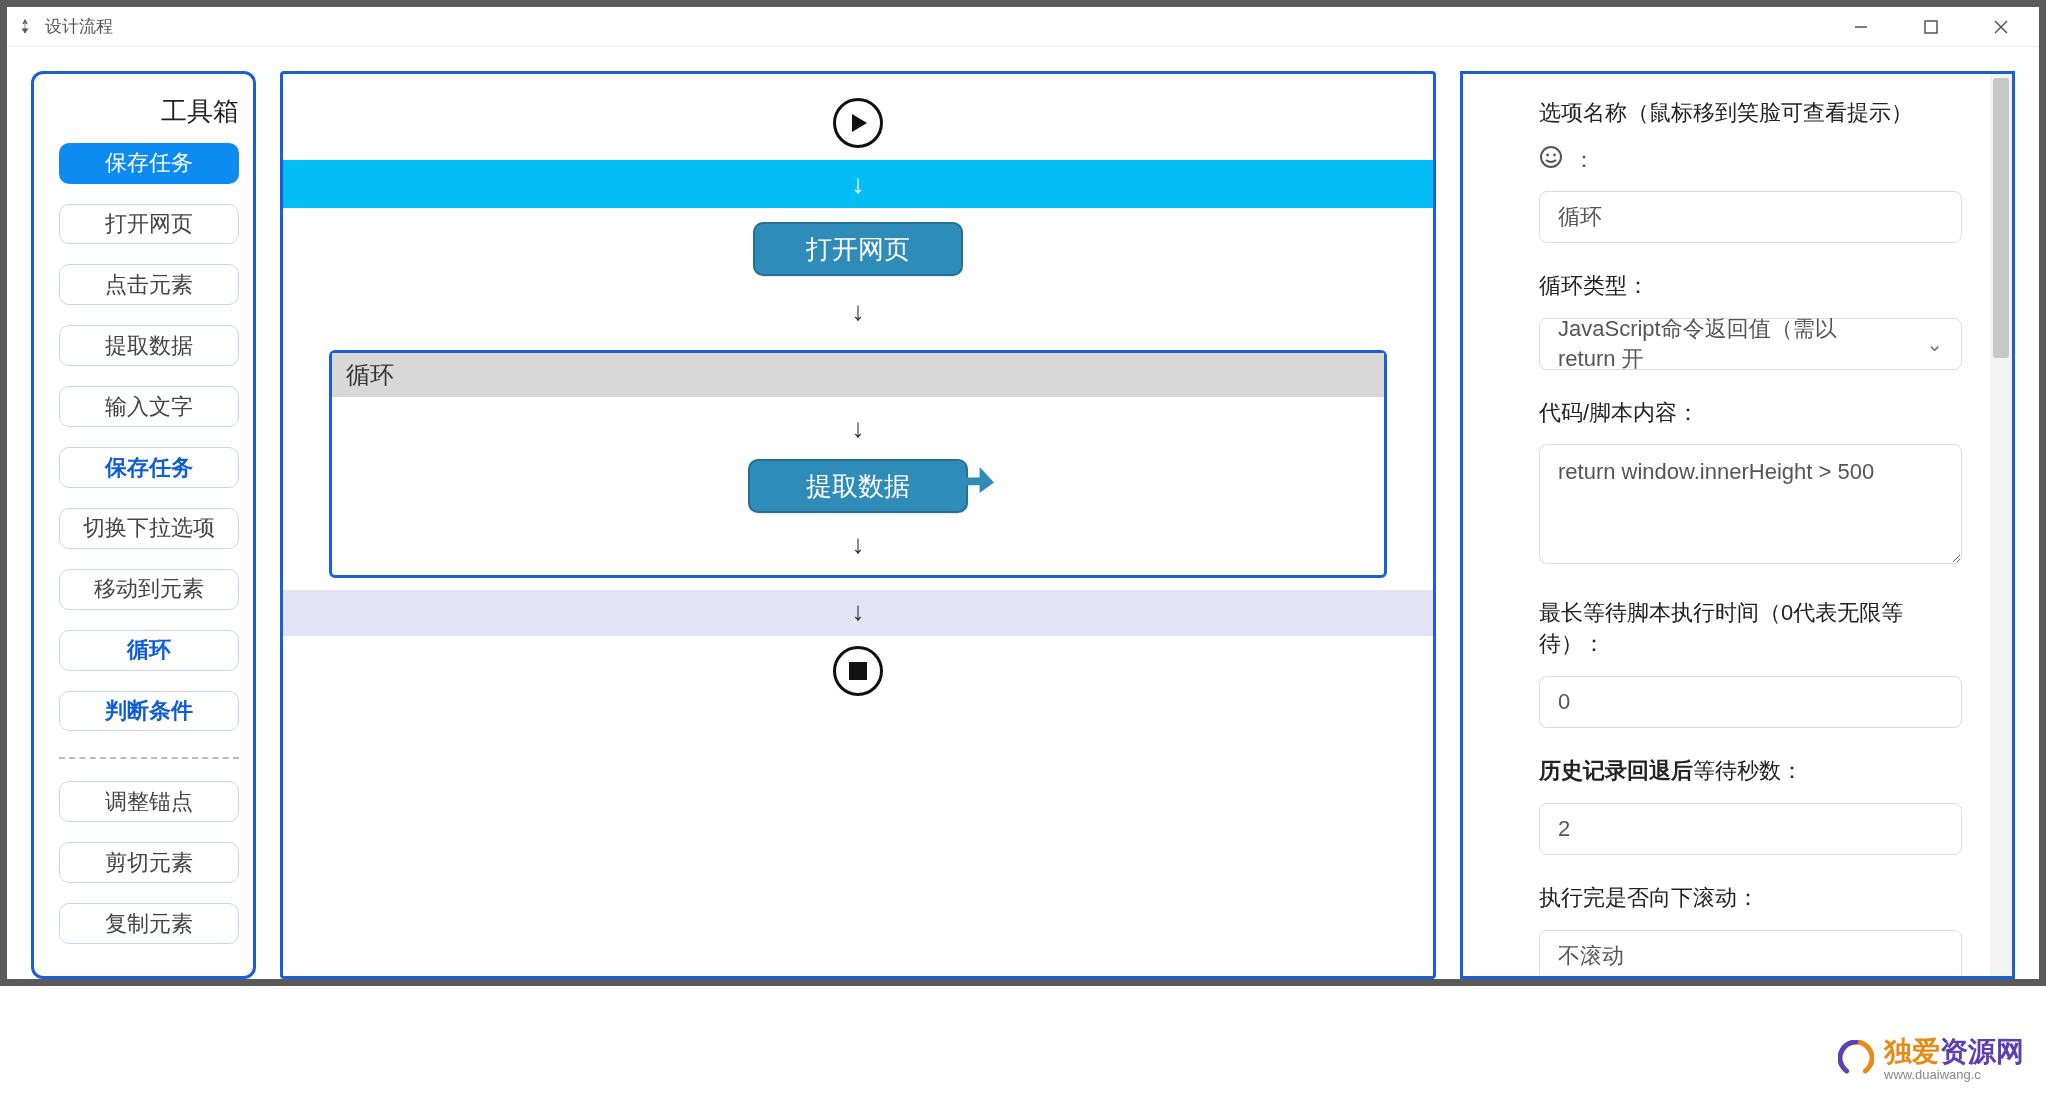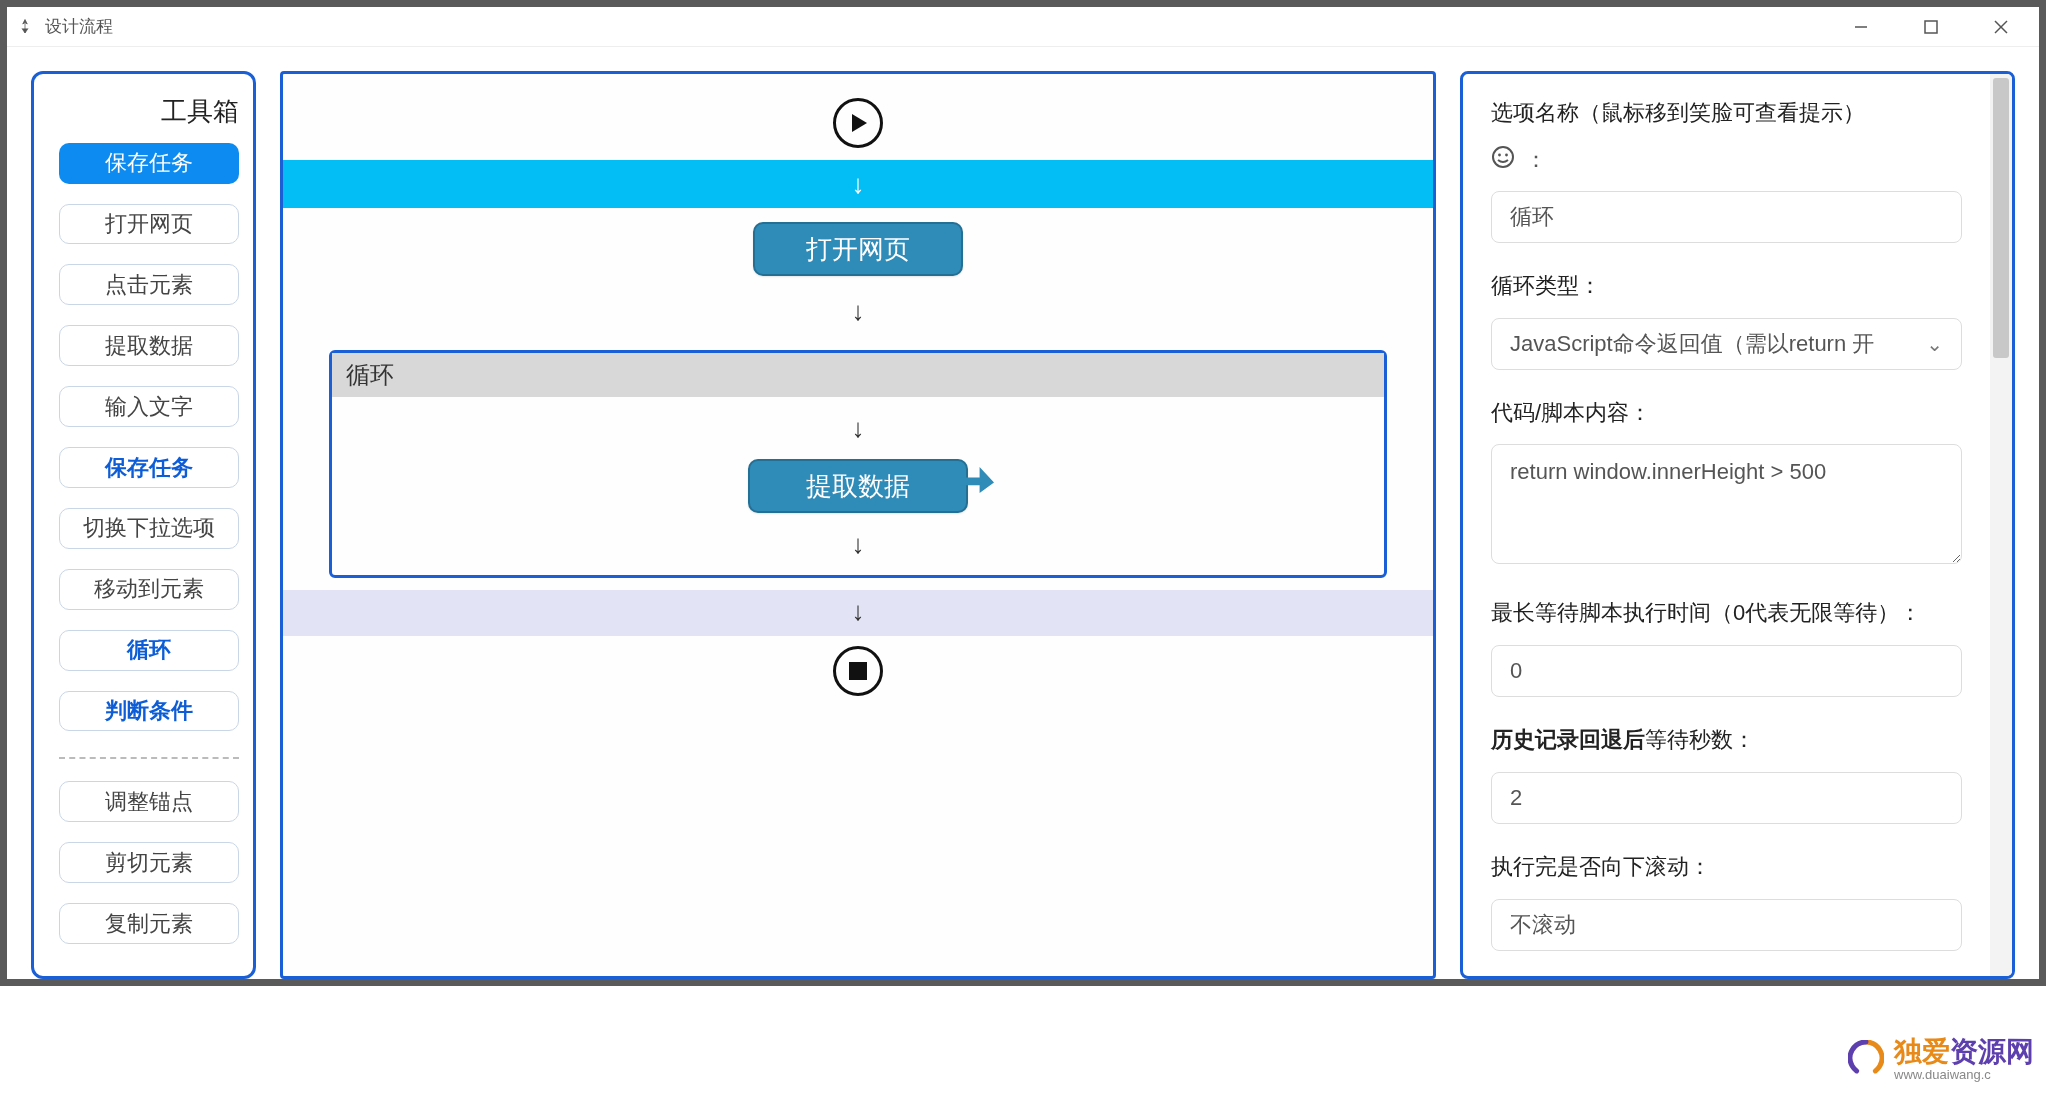--- a/index.html
+++ b/index.html
@@ -172,23 +172,24 @@
   margin: 10px 0;
 }
 .stop-square {
   width: 18px; height: 18px;
   background: #111;
 }
 
 .panel-wrap {
   width: 555px;
   border: 3px solid #1b5fd6;
-  border-radius: 8px;
+  border-radius: 0;
   position: relative;
   overflow: hidden;
+  padding-left: 48px;
 }
 .panel {
   width: calc(100% - 22px);
   height: 100%;
   padding: 24px 28px 28px 28px;
   overflow-y: hidden;
   font-size: 22px;
   color: #222;
 }
 .panel .label-row { margin-bottom: 16px; line-height: 1.4; }
@@ -245,21 +246,21 @@
   position: absolute;
   top: 4px; left: 3px;
   width: 16px; height: 280px;
   background: #c8c8c8;
   border-radius: 3px;
 }
 .chevron { font-size: 20px; color: #777; }
 
 .watermark {
   position: absolute;
-  right: 12px; bottom: 20px;
+  right: 22px; bottom: 20px;
   display: flex; align-items: center; gap: 10px;
   font-size: 28px;
 }
 .watermark .orange { color: #e88a1a; font-weight: 700; }
 .watermark .purple { color: #5d3fae; font-weight: 700; }
 .watermark .sub { font-size: 13px; color: #888; margin-top: -4px; }
 .watermark .logo {
   width: 36px; height: 36px;
 }
 .flow-node.extract { position: relative; min-width: 220px; }

